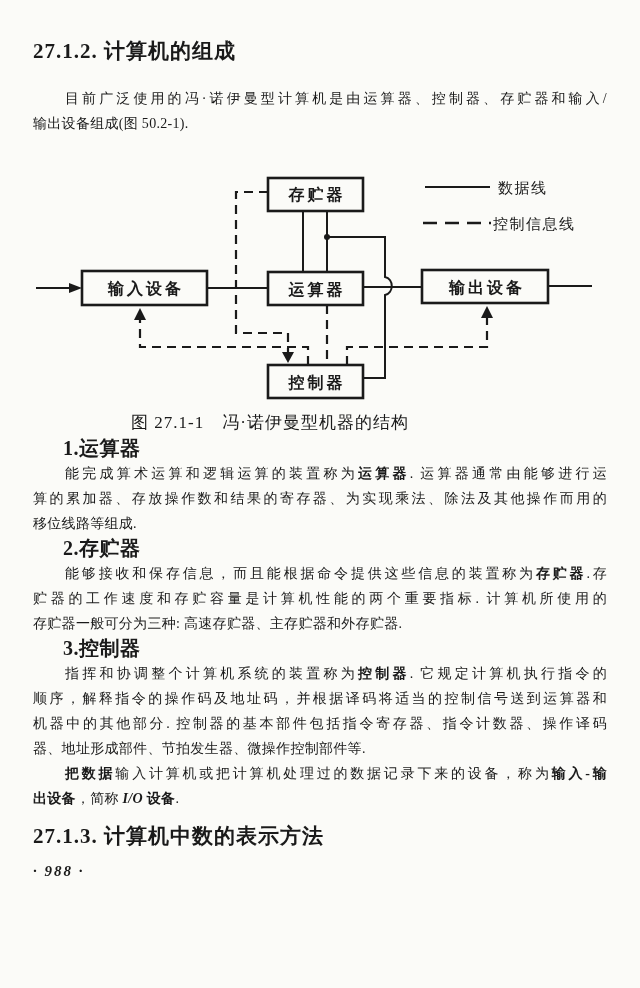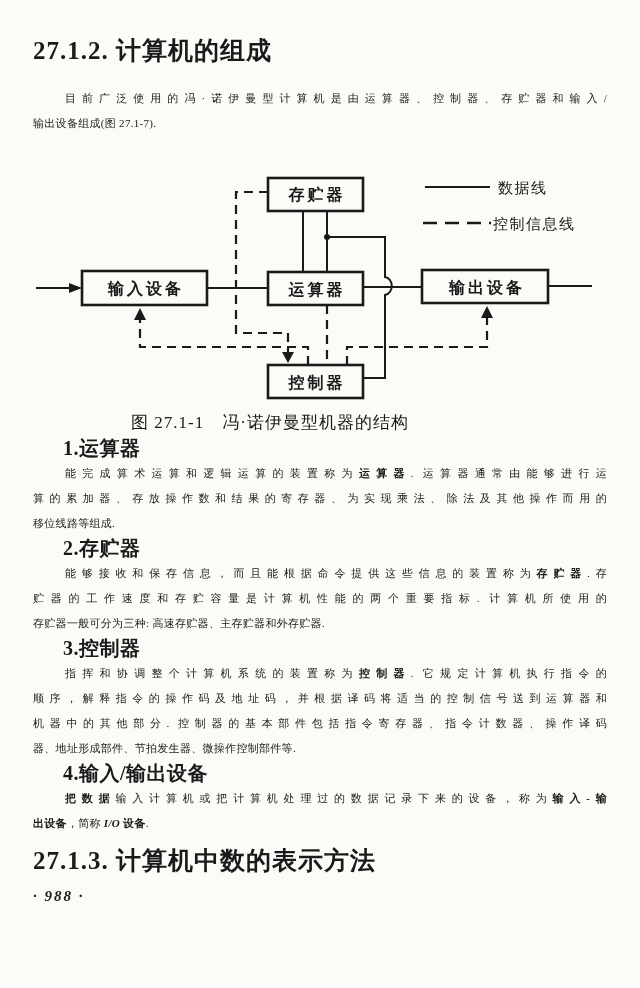--- a/index.html
+++ b/index.html
@@ -8,26 +8,26 @@
     width:640px;height:988px;
     margin:0 auto;
     background:#fbfbf8;
     color:#1a1a1a;
     font-family:"Liberation Serif","DejaVu Serif",serif;
     overflow:hidden;
     box-sizing:border-box;
     padding:36px 33px 0 33px;
   }
   .h-major{
-    font-size:25px;font-weight:bold;line-height:30px;
+    font-size:21px;font-weight:bold;line-height:30px;
     letter-spacing:1px;white-space:nowrap;font-family:Liberation Serif, serif;
   }
   .intro{margin-top:20px;}
   .pline{
-    font-size:11px;line-height:25px;white-space:nowrap;
+    font-size:14px;line-height:25px;white-space:nowrap;
     letter-spacing:.3px;
   }
   .pline.fill{
     white-space:normal;
     text-align:justify;text-align-last:justify;
     overflow:hidden;height:25px;
   }
   .pline.ind{text-indent:32px;}
   .em{font-weight:bold;}
   .it{font-style:italic;}
@@ -59,21 +59,21 @@
 </style>
 </head>
 <body>
 
 <div class="page">
 
   <div class="h-major">27.1.2. 计算机的组成</div>
 
   <div class="intro">
       <div class="pline fill ind"><span class="">目前广泛使用的冯·诺伊曼型计算机是由运算器、控制器、存贮器和输入/</span></div>
-      <div class="pline"><span class="">输出设备组成(图 27.1-7).</span></div>
+      <div class="pline"><span class="">输出设备组成(图 50.2-1).</span></div>
     </div>
 
   <div class="figure-wrap">
     <svg class="figure-svg" width="640" height="247" viewBox="0 0 640 247">
 
       <g>
         <line x1="425" y1="22" x2="490" y2="22" stroke="#1a1a1a" stroke-width="2"></line>
         <text class="legendlabel" x="498" y="28">数据线</text>
         <line x1="423" y1="58" x2="491" y2="58" stroke="#1a1a1a" stroke-width="2.6" stroke-dasharray="14 8"></line>
         <text class="legendlabel" x="493" y="64">控制信息线</text>
@@ -142,21 +142,20 @@
     <div class="shead">3.控制器</div>
     <div>
         <div class="pline fill ind"><span class="">指挥和协调整个计算机系统的装置称为</span><span class="em ">控制器</span><span class="">. 它规定计算机执行指令的</span></div>
         <div class="pline fill"><span class="">顺序，解释指令的操作码及地址码，并根据译码将适当的控制信号送到运算器和</span></div>
         <div class="pline fill"><span class="">机器中的其他部分. 控制器的基本部件包括指令寄存器、指令计数器、操作译码</span></div>
         <div class="pline"><span class="">器、地址形成部件、节拍发生器、微操作控制部件等.</span></div>
       </div>
   </div>
 
   <div class="section">
-    <div class="shead">4.输入/输出设备</div>
     <div>
         <div class="pline fill ind"><span class="em ">把数据</span><span class="">输入计算机或把计算机处理过的数据记录下来的设备，称为</span><span class="em ">输入-输</span></div>
         <div class="pline"><span class="em ">出设备</span><span class="">，简称 </span><span class="em it">I/O</span><span class=""> </span><span class="em ">设备</span><span class="">.</span></div>
       </div>
   </div>
 
   <div class="h-major second">27.1.3. 计算机中数的表示方法</div>
 
 
   <div class="footer">· 988 ·</div>

